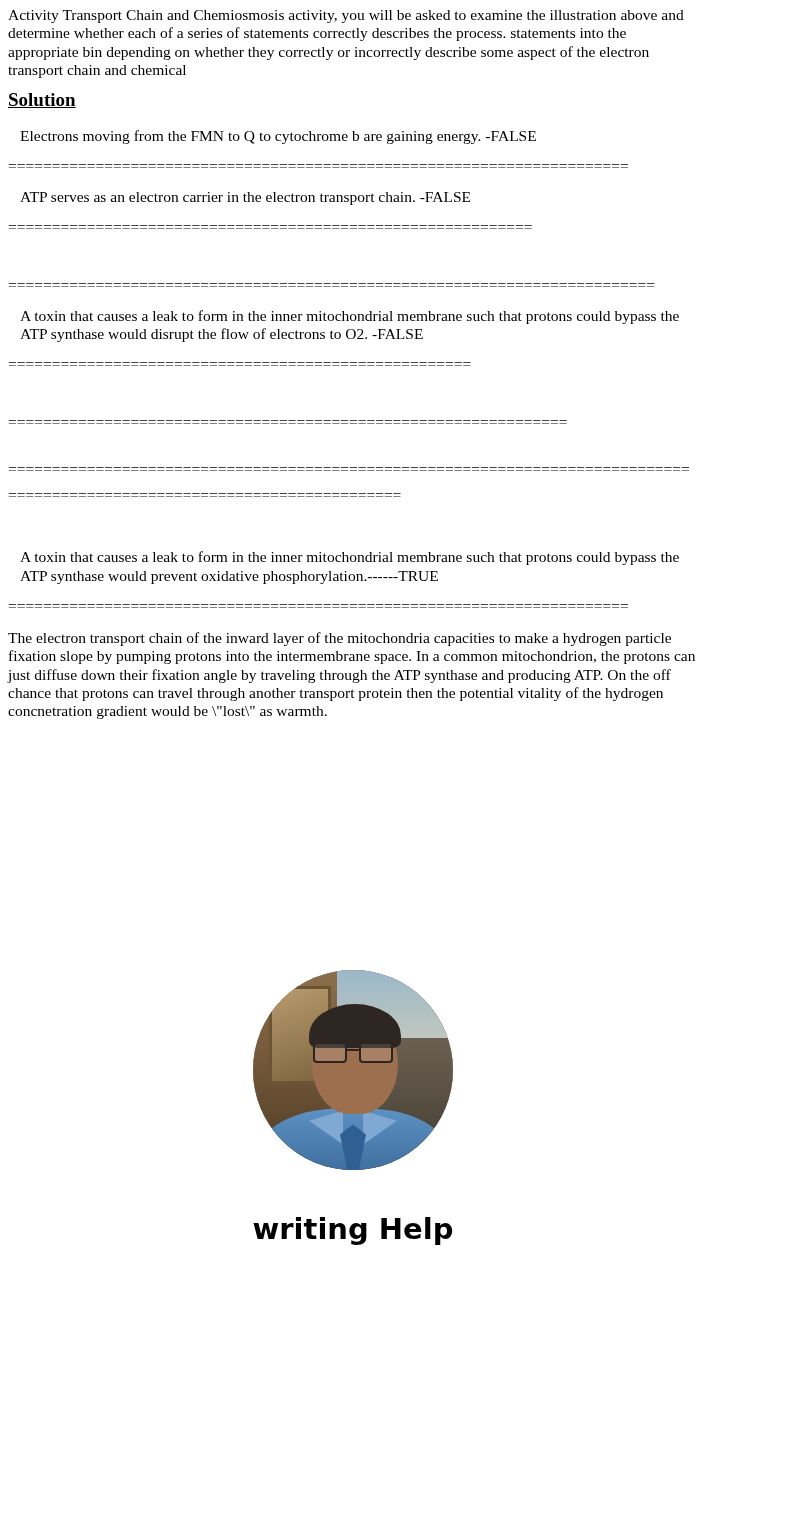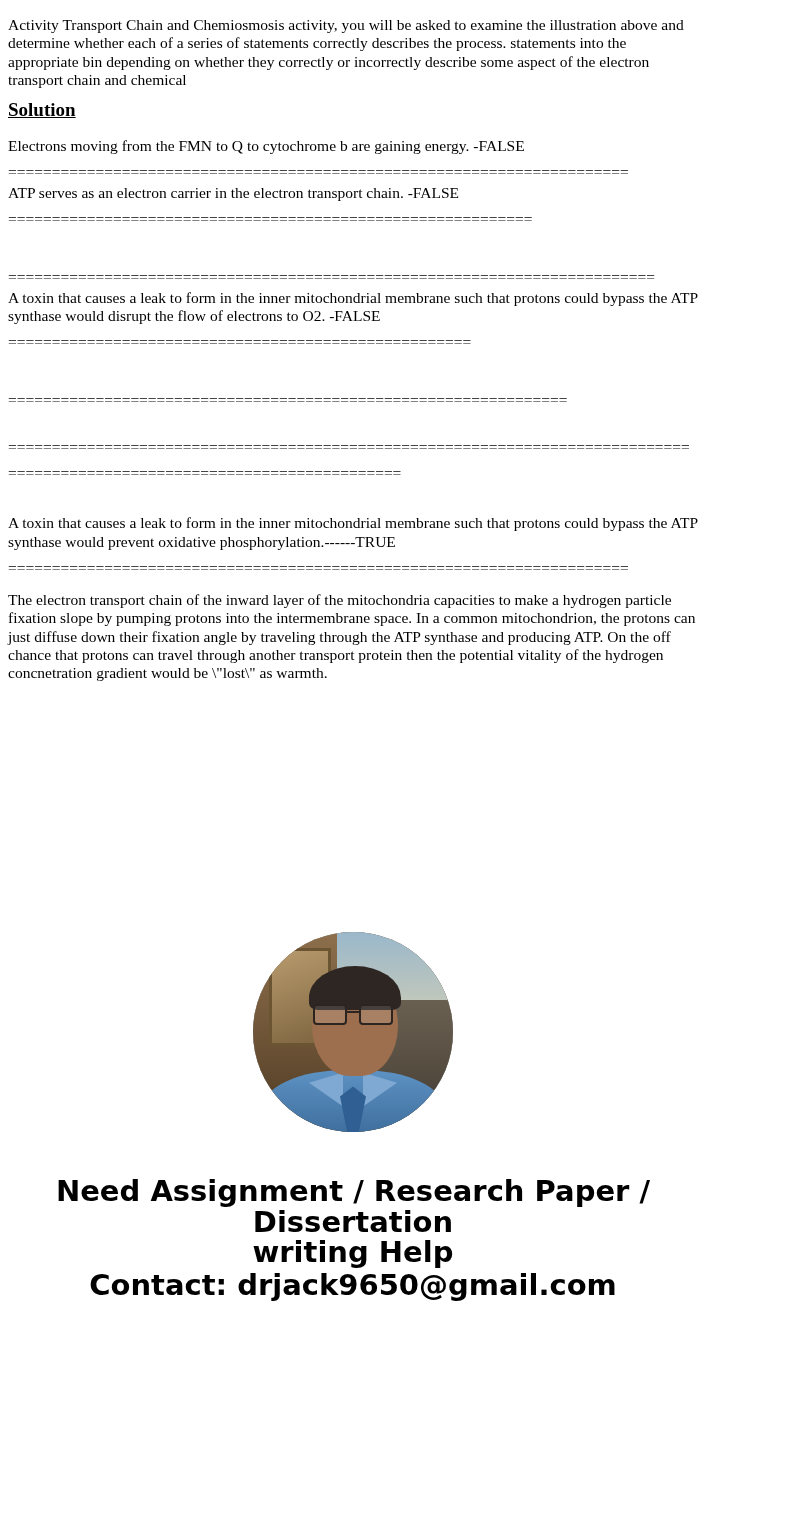--- a/index.html
+++ b/index.html
@@ -9,21 +9,21 @@
   }
   body {
     width: 794px;
     min-height: 1523px;
     font-family: "Liberation Serif", "DejaVu Serif", serif;
     color: #000000;
   }
   .page {
     width: 708px;
     box-sizing: border-box;
-    padding: 16px 10px 0 8px;
+    padding: 6px 10px 0 8px;
   }
   p.para {
     font-size: 15.5px;
     line-height: 1.18;
     margin: 0 0 0 0;
     padding: 0;
     text-align: left;
   }
   .intro {
     margin-bottom: 16px;
@@ -35,21 +35,21 @@
     padding: 0;
     font-family: "Liberation Serif", "DejaVu Serif", serif;
     text-decoration: underline;
   }
   .block {
     margin: 0 0 14px 0;
   }
   .statement {
     font-size: 15.5px;
     line-height: 1.18;
-    margin: 0;
+    margin: 12px;
   }
   .divider {
     font-size: 15.5px;
     line-height: 1.18;
     letter-spacing: 0px;
     white-space: nowrap;
     overflow: hidden;
     margin: 8px 0 2px 0;
     font-family: "Liberation Serif", "DejaVu Serif", serif;
   }
@@ -252,18 +252,16 @@
       <div class="hair"></div>
       <div class="glasses">
         <div class="lens l"></div>
         <div class="lens r"></div>
         <div class="bridge"></div>
       </div>
     </div>
   </div>
 
   <div class="cta">
-    <span>Need Assignment / Research Paper / Dissertation</span>
     <span class="line2">writing Help</span>
-    <span class="contact">Contact: drjack9650@gmail.com</span>
   </div>
 
 </div>
 
 </body></html>

